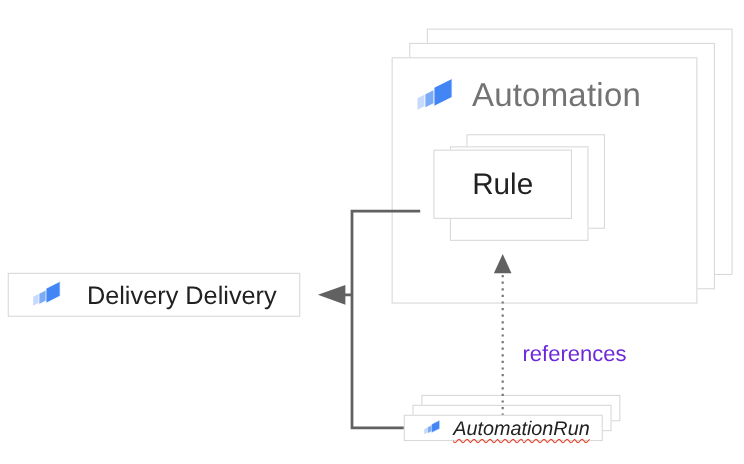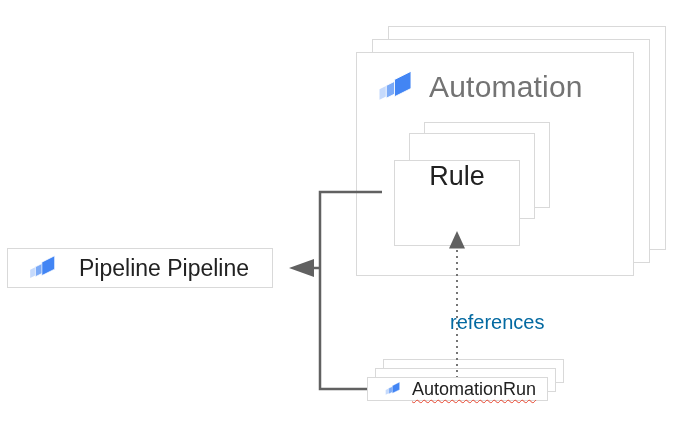--- a/index.html
+++ b/index.html
@@ -12,45 +12,46 @@
   }
   
   .auto-back  {left:388px;top:26px;width:278px;height:224px;}
   .auto-mid   {left:372px;top:39px;width:278px;height:224px;}
   .auto-front {left:356px;top:52px;width:278px;height:224px;}
   .auto-header{position:absolute;left:378px;top:68px;height:38px;display:flex;align-items:center;gap:15px;}
   .label-xl{font-size:30px;letter-spacing:0.2px;color:#737373;}
   
   .rule-back  {left:424px;top:122px;width:126px;height:86px;}
   .rule-mid   {left:409px;top:133px;width:126px;height:86px;}
-  .rule-front {left:394px;top:160px;width:126px;height:86px;display:flex;justify-content:center;}
+  .rule-front {left:394px;top:136px;width:126px;height:63px;display:flex;align-items:center;justify-content:center;}
   .label-md{font-size:27px;color:#212121;}
   
   .pipeline-box{left:7px;top:248px;width:266px;height:40px;display:flex;align-items:center;padding-left:21px;gap:22px;}
   .label-lg{font-size:23px;color:#212121;}
   
   .run-back  {left:383px;top:359px;width:181px;height:24px;}
   .run-mid   {left:375px;top:368px;width:181px;height:24px;}
   .run-front {left:367px;top:377px;width:181px;height:24px;display:flex;align-items:center;padding-left:17px;gap:11px;overflow:visible;}
   .label-sm{font-size:18px;color:#212121;white-space:nowrap;}
   .spellcheck{
     text-decoration-line:underline;
     text-decoration-style:wavy;
     text-decoration-color:#e8442d;
     text-decoration-thickness:1px;
     text-underline-offset:4px;
+    font-style:italic;
   }
   
   .icon{display:block;flex:none;}
   .icon-36{width:36px;height:36px;}
   .icon-28{width:28px;height:28px;}
   .icon-16{width:16px;height:16px;}
   
   .overlay{position:absolute;left:0;top:0;width:676px;height:422px;pointer-events:none;}
-  .ref-label{position:absolute;left:450px;top:311px;font-size:20px;color:#0369a1;}
+  .ref-label{position:absolute;left:475px;top:311px;font-size:20px;color:#6d28d9;}
   .defs-holder{position:absolute;width:0;height:0;overflow:hidden;}
 </style>
 </head>
 <body>
 
 <svg class="defs-holder" aria-hidden="true">
   <defs>
     <g id="deploy-icon">
       <polygon points="1,13.5 7,10.5 7,17.5 1,20.5" fill="#c6dafc"></polygon>
       <polygon points="5.5,11 13.5,7 13.5,15.5 5.5,19.5" fill="#7baaf7" stroke="#ffffff" stroke-width="0.6"></polygon>
@@ -75,21 +76,21 @@
   <div class="card rule-back"></div>
   <div class="card rule-mid"></div>
   <div class="card rule-front">
     <span class="label-md">Rule</span>
   </div>
 
   <div class="card pipeline-box">
     <svg class="icon icon-28" viewBox="0 0 24 24">
         <use href="#deploy-icon"></use>
       </svg>
-    <span class="label-lg">Pipeline Pipeline</span>
+    <span class="label-lg">Delivery Delivery</span>
   </div>
 
   <div class="card run-back"></div>
   <div class="card run-mid"></div>
   <div class="card run-front">
     <svg class="icon icon-16" viewBox="0 0 24 24">
         <use href="#deploy-icon"></use>
       </svg>
     <span class="label-sm spellcheck">AutomationRun</span>
   </div>

